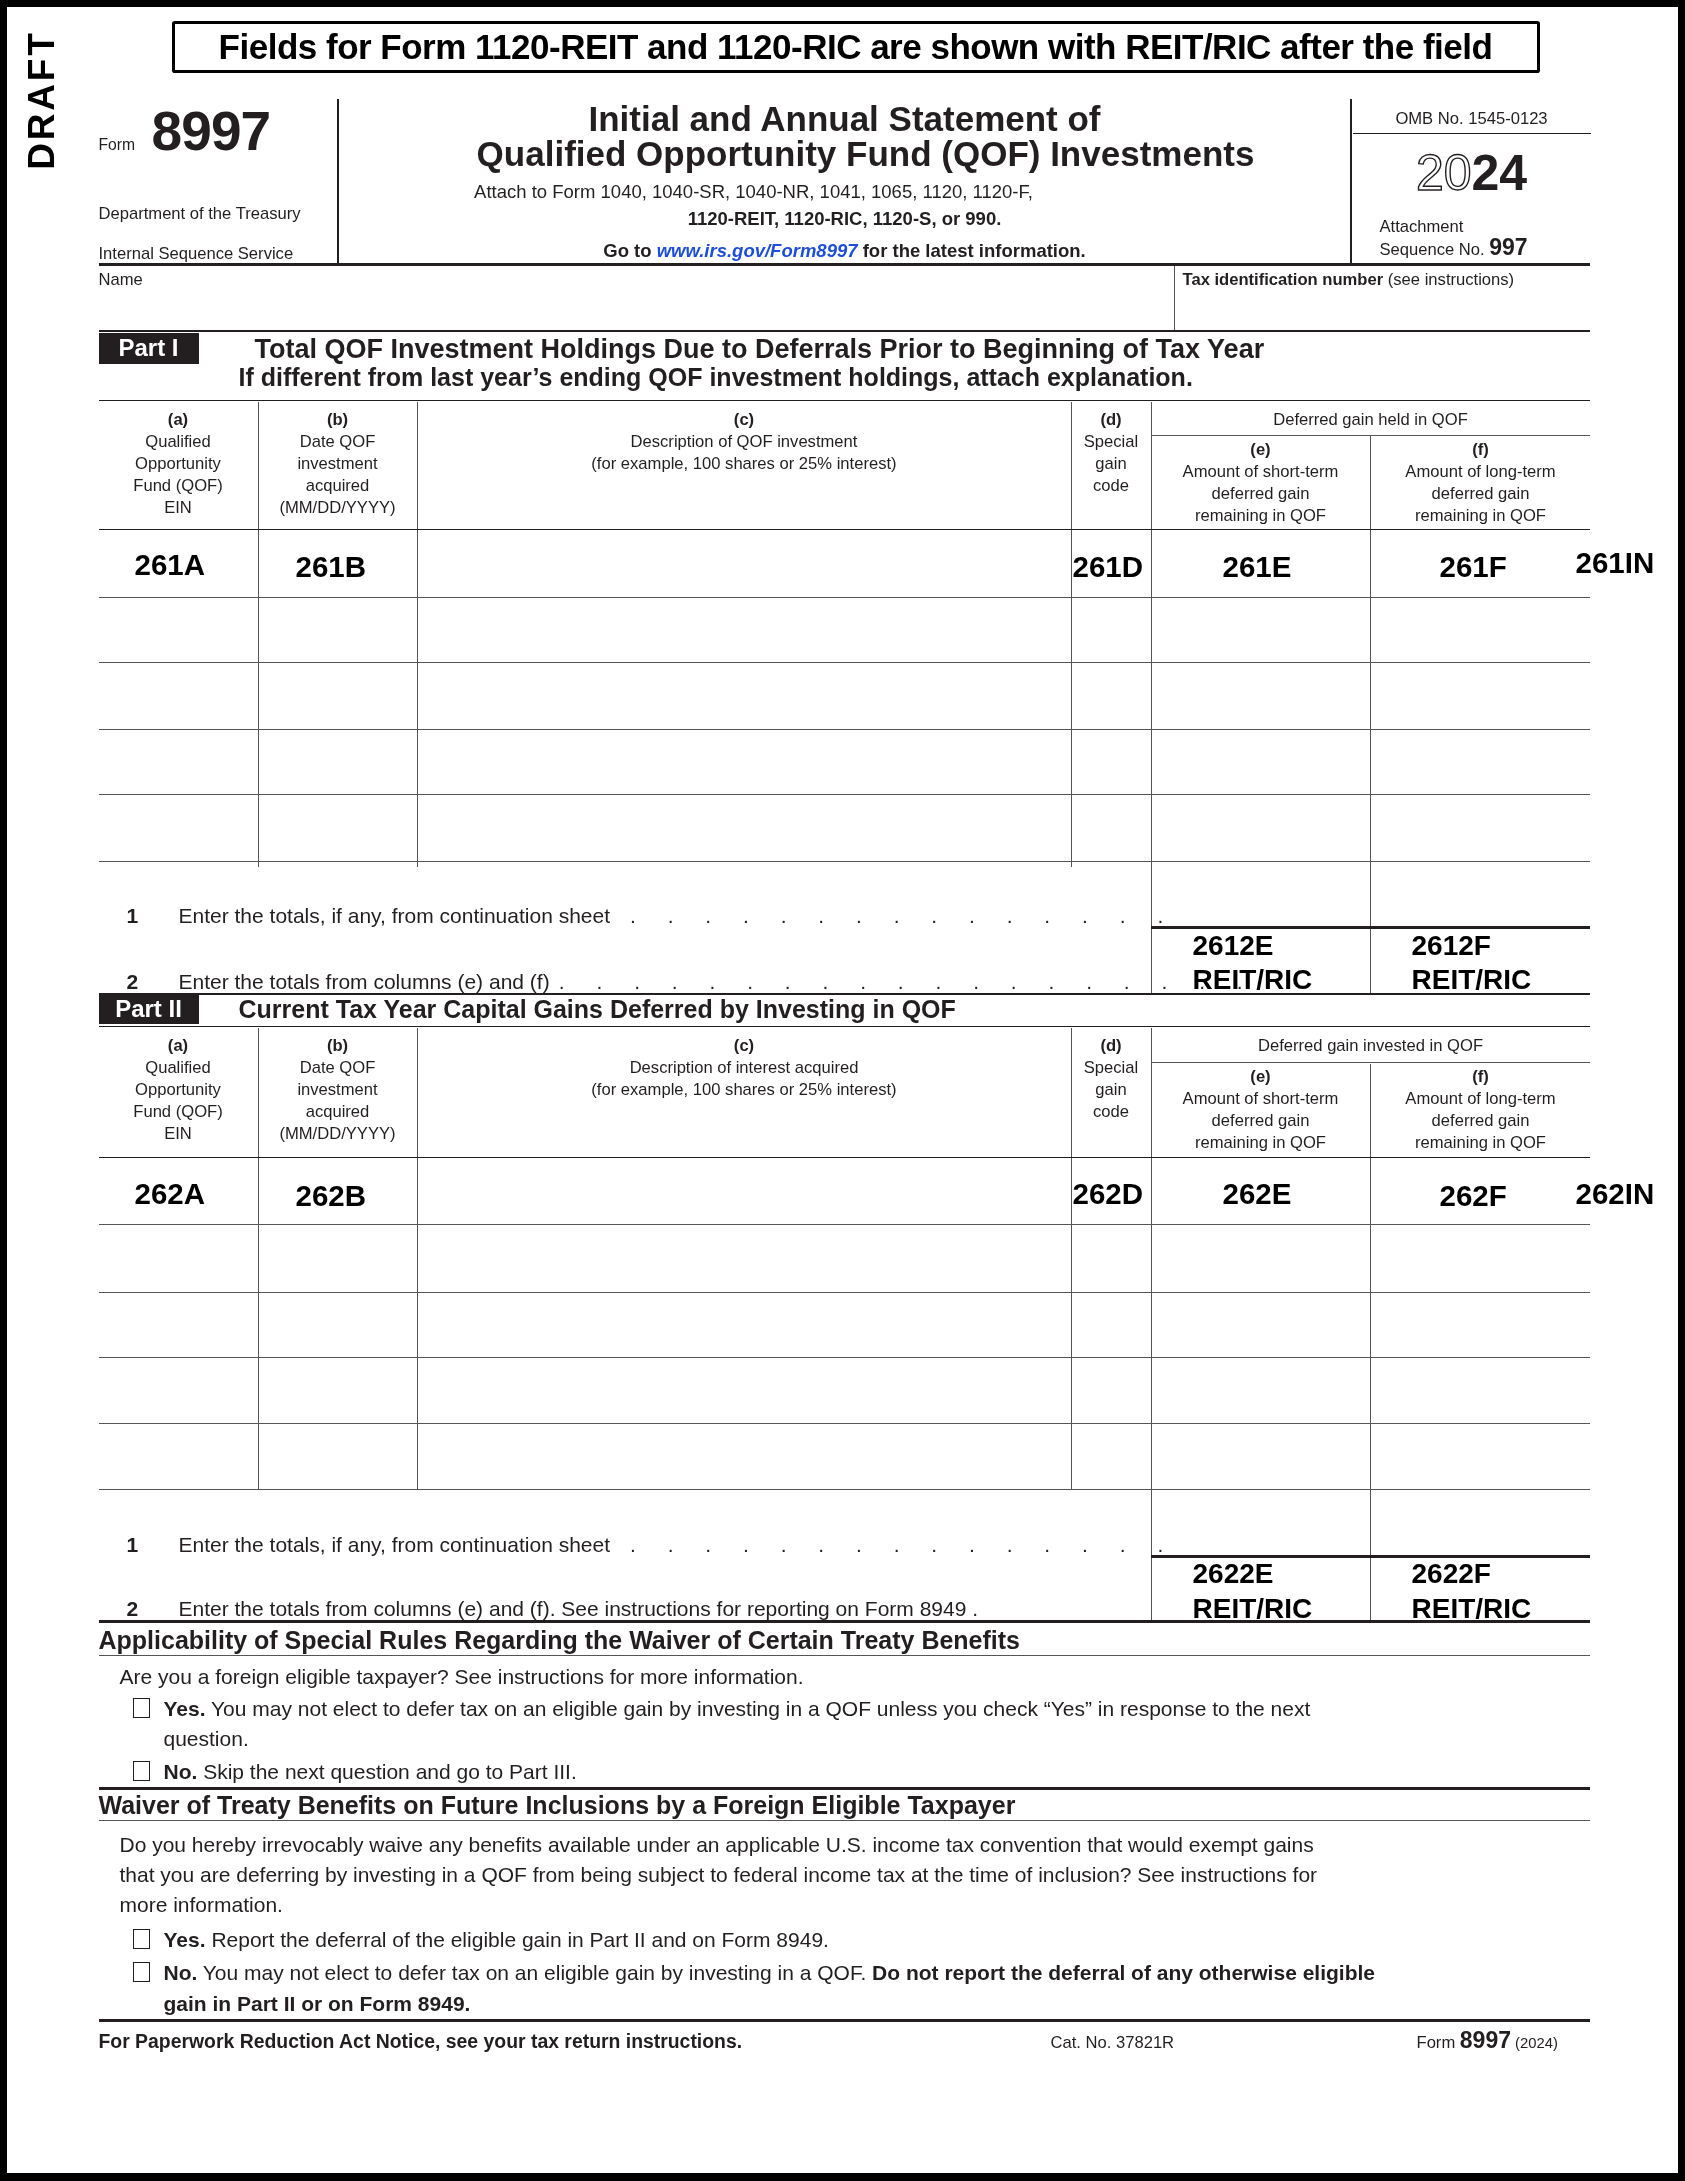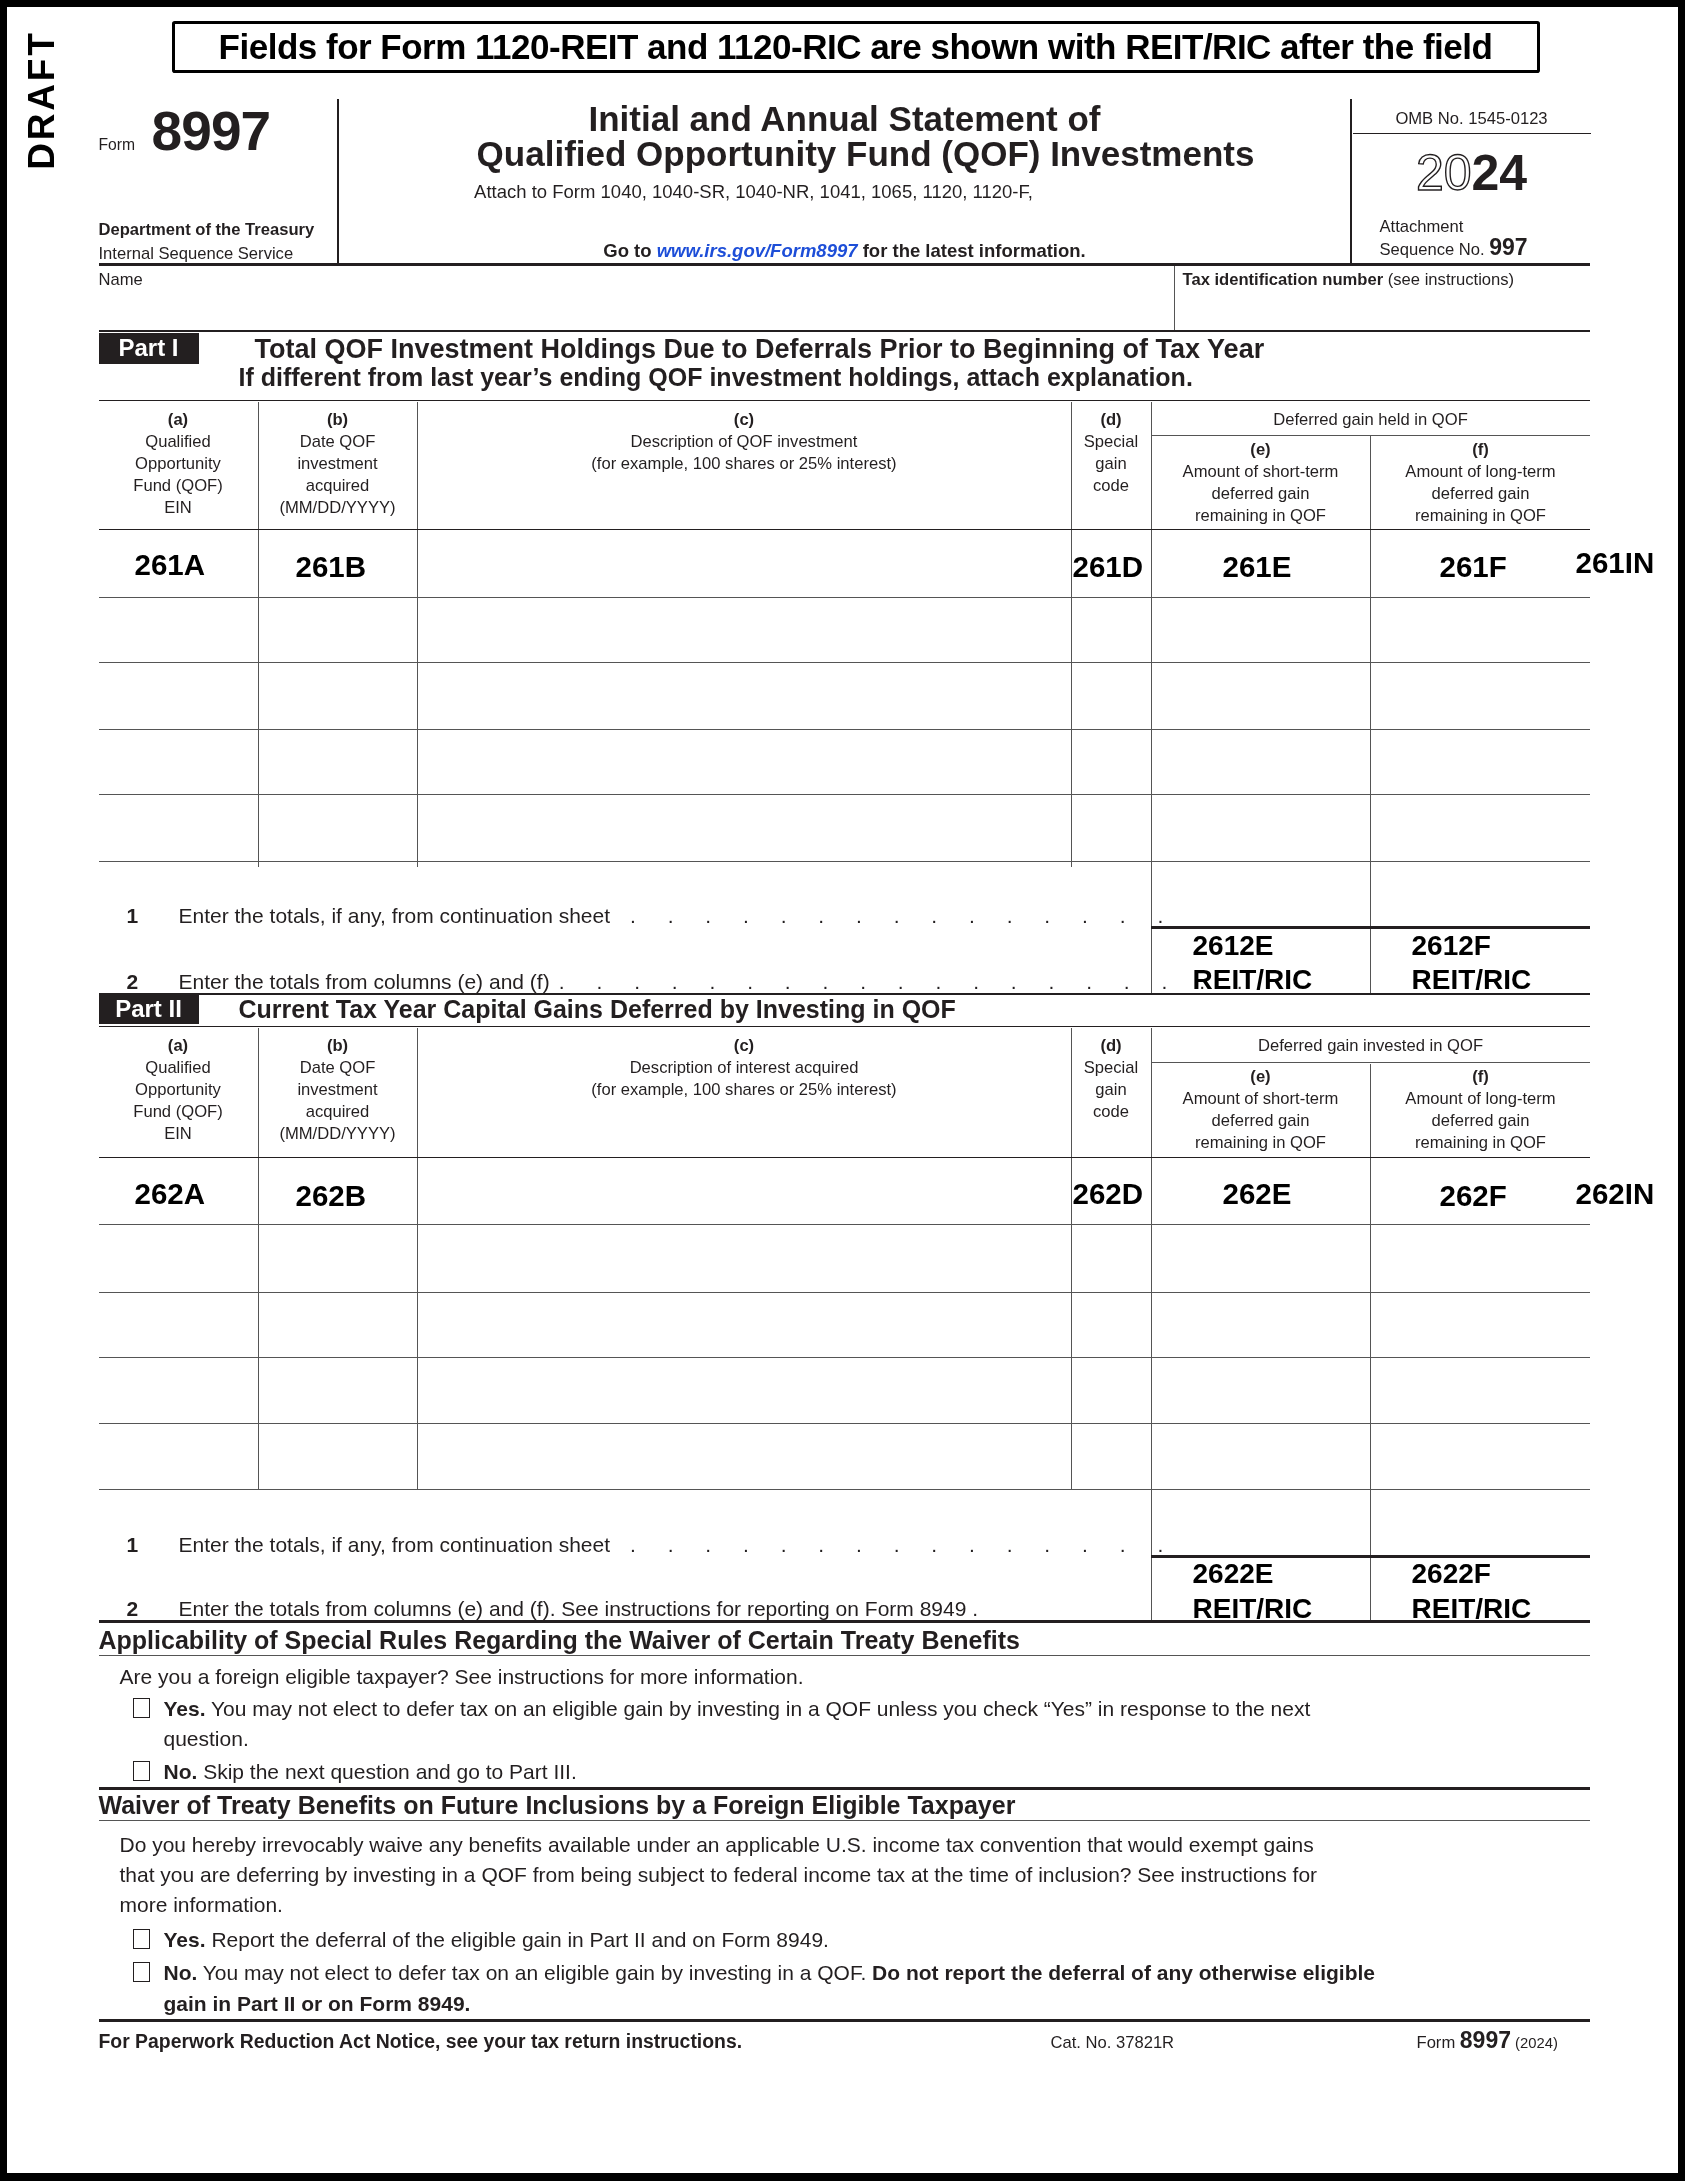--- a/index.html
+++ b/index.html
@@ -29,27 +29,28 @@
 <div class="page">
 
   <div class="draft">
     <span>DRAFT</span>
   </div>
 
   <div class="banner">Fields for Form 1120-REIT and 1120-RIC are shown with REIT/RIC after the field</div>
 
   <div class="t" style="left:92px;top:129px;font-size:15.7px;">Form</div>
   <div class="t" style="left:145px;top:92px;font-size:55px;font-weight:bold;letter-spacing:-0.9px;color:#231f20;">8997</div>
-  <div class="t" style="left:92px;top:213px;font-size:16.6px;font-weight:bold;">Department of the Treasury</div>
+  <div class="t" style="left:92px;top:197px;font-size:16.6px;">Department of the Treasury</div>
   <div class="t" style="left:92px;top:237px;font-size:16.6px;">Internal Sequence Service</div>
   <div class="vline" style="left:330px;top:92px;width:2.8px;height:164px;"></div>
 
   <div class="t" style="left:333px;width:1010px;top:92px;text-align:center;font-size:35px;font-weight:bold;">Initial and Annual Statement of</div>
   <div class="t" style="left:333px;width:1052px;top:127px;text-align:center;font-size:35px;font-weight:bold;">Qualified Opportunity Fund (QOF) Investments</div>
   <div class="t" style="left:333px;width:828px;top:174px;text-align:center;font-size:18.5px;font-weight:normal;">Attach to Form 1040, 1040-SR, 1040-NR, 1041, 1065, 1120, 1120-F,</div>
+  <div class="t" style="left:333px;width:1010px;top:201px;text-align:center;font-size:18.5px;font-weight:bold;">1120-REIT, 1120-RIC, 1120-S, or 990.</div>
   <div class="t" style="left:333px;width:1010px;top:233px;text-align:center;font-size:18.5px;font-weight:bold;">
     <span>Go to </span><a style="font-style:italic;color:#1d4ed8;text-decoration:none;">www.irs.gov/Form8997</a><span> for the latest information.</span>
   </div>
 
   <div class="vline" style="left:1343px;top:92px;width:2.8px;height:164px;"></div>
   <div class="t" style="left:1346px;width:238px;top:102px;text-align:center;font-size:16.6px;">OMB No. 1545-0123</div>
   <div class="hline" style="left:1346px;top:126px;width:238px;height:1.8px;"></div>
   <div class="t" style="left:1346px;width:238px;top:137px;text-align:center;font-size:50px;font-weight:bold;">
     <span class="outline-digits" style="font-weight:normal;">20</span><span>24</span>
   </div>

